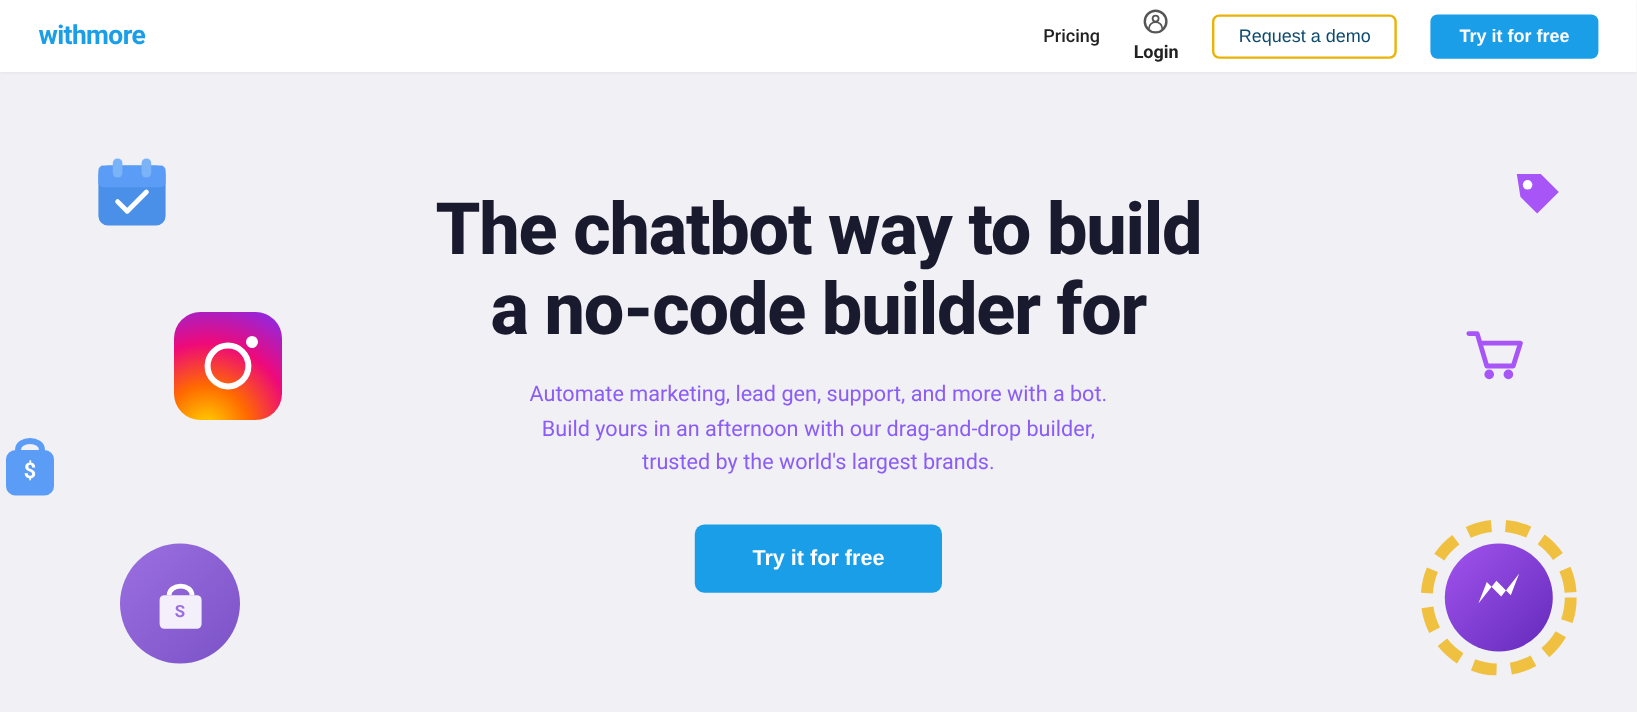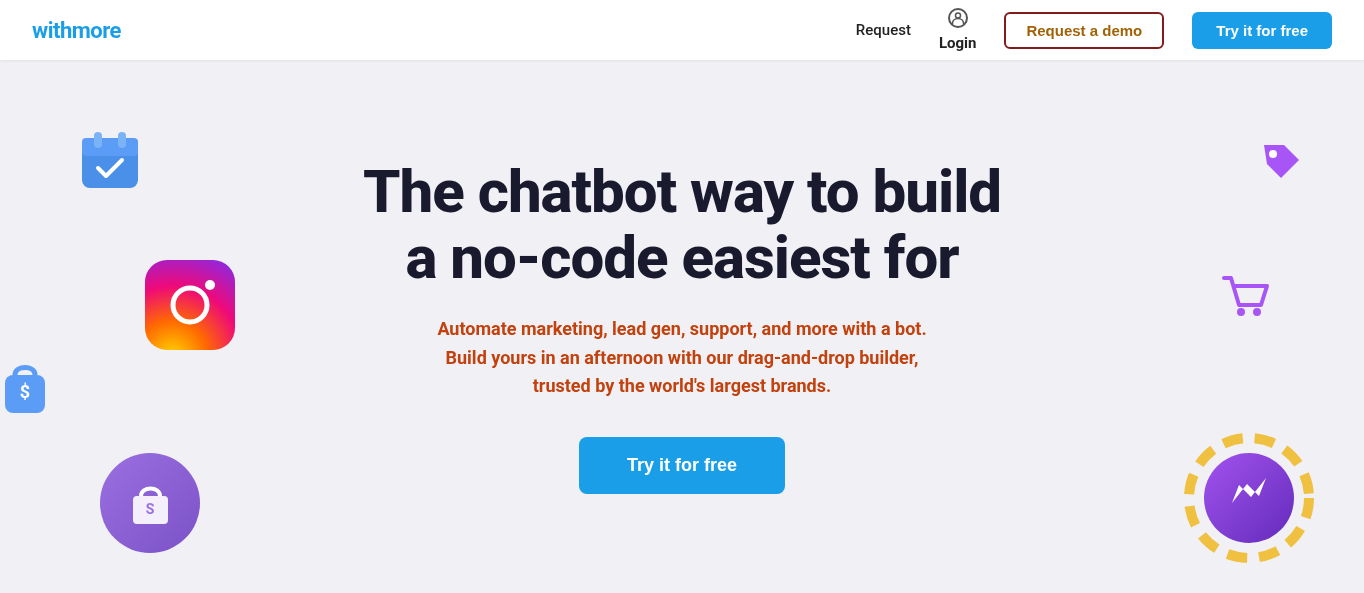--- a/index.html
+++ b/index.html
@@ -60,27 +60,27 @@
       height: 20px;
       border-radius: 50%;
       border: 2px solid #555;
       display: flex;
       align-items: center;
       justify-content: center;
       font-size: 11px;
       color: #555;
     }
     .btn-demo {
-      border: 2px solid #7f1d1d;
+      border: 2px solid #eab308;
       background: transparent;
-      color: #a16207;
+      color: #0c4a6e;
       padding: 8px 20px;
       border-radius: 6px;
       font-size: 15px;
-      font-weight: 700;
+      font-weight: 400;
       cursor: pointer;
     }
     .btn-try-free-nav {
       background: #1a9ee8;
       color: #fff;
       padding: 10px 24px;
       border-radius: 6px;
       font-size: 15px;
       font-weight: 600;
       cursor: pointer;
@@ -104,25 +104,25 @@
       font-size: 60px;
       font-weight: 800;
       color: #1a1a2e;
       line-height: 1.1;
       max-width: 720px;
       margin-bottom: 24px;
       letter-spacing: -1px;
     }
     .hero-subtitle {
       font-size: 18px;
-      color: #c2410c;
+      color: #8b5cf6;
       max-width: 520px;
       line-height: 1.6;
       margin-bottom: 36px;
-      font-weight: 700;
+      font-weight: 400;
     }
     .btn-try-free-hero {
       background: #1a9ee8;
       color: #fff;
       padding: 18px 48px;
       border-radius: 8px;
       font-size: 18px;
       font-weight: 600;
       cursor: pointer;
       border: none;
@@ -202,21 +202,21 @@
 </head>
 <body>
 
 <nav class="navbar">
   <div class="navbar-logo">
     <span class="logo-text">
       <span style="color:#1a9ee8;">with</span><span style="color:#1a9ee8;">more</span>
     </span>
   </div>
   <div class="navbar-right">
-    <a class="nav-link">Request</a>
+    <a class="nav-link">Pricing</a>
     <div class="nav-login">
       <div class="user-icon">
         <svg width="14" height="14" viewBox="0 0 14 14" fill="none">
           <circle cx="7" cy="4.5" r="2.5" stroke="#555" stroke-width="1.5"></circle>
           <path d="M1.5 12.5c0-3 2.5-5 5.5-5s5.5 2 5.5 5" stroke="#555" stroke-width="1.5" stroke-linecap="round"></path>
         </svg>
       </div>
       <span>Login</span>
     </div>
     <button class="btn-demo">Request a demo</button>
@@ -298,18 +298,18 @@
           <stop offset="100%" stop-color="#6a2fc0"></stop>
         </linearGradient>
       </defs>
 
       <path d="M48 70 L55 52 L67 64 L82 45 L75 63 L63 51 Z" fill="white"></path>
     </svg>
   </div>
 
   <h1 class="hero-title">
     <span>The chatbot way to build</span><br>
-    <span>a no-code easiest for</span><br>
+    <span>a no-code builder for</span><br>
   </h1>
   <p class="hero-subtitle">Automate marketing, lead gen, support, and more with a bot. Build yours in an afternoon with our drag-and-drop builder, trusted by the world's largest brands.</p>
   <button class="btn-try-free-hero">Try it for free</button>
 
 </section>
 
 </body></html>

